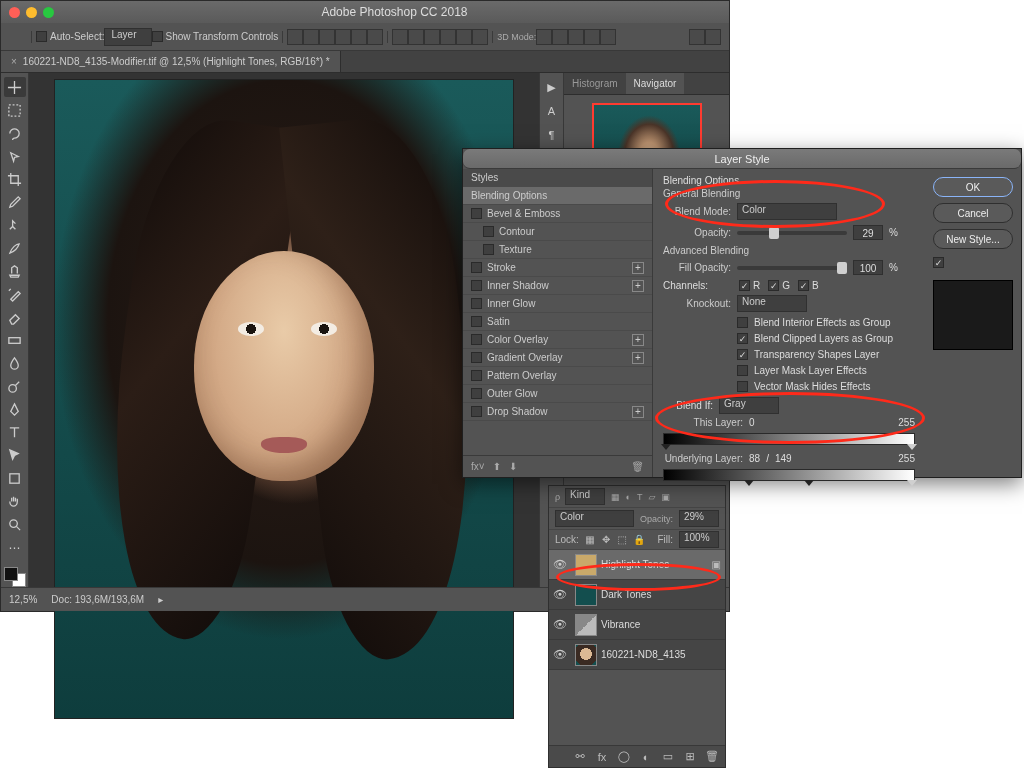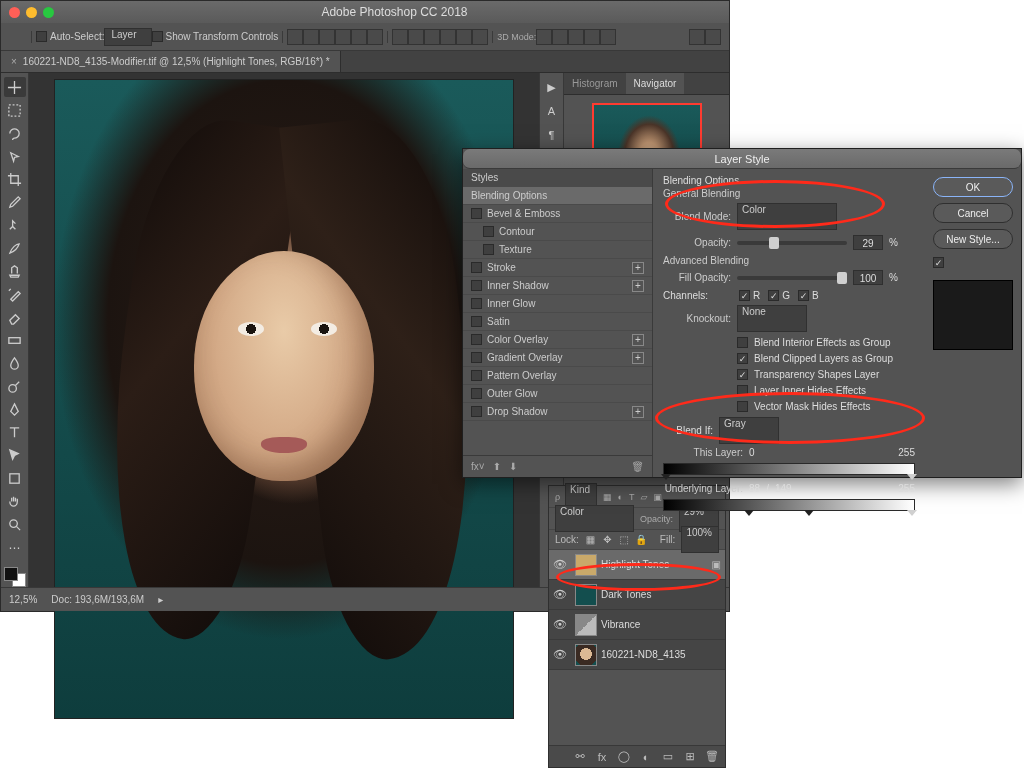--- a/index.html
+++ b/index.html
@@ -47,21 +47,21 @@
   .nav-body{flex:1;background:#535353;display:flex;justify-content:center;padding:8px;}
   .nav-thumb{width:110px;height:120px;border:2px solid #ff3b30;background:
      radial-gradient(ellipse 45px 60px at 52% 45%,#dcb994 0%,#bb926f 25%,#4a3428 55%,transparent 70%),
      linear-gradient(#1a5a5a,#0e3d3d);}
   .statusbar{position:absolute;left:0;bottom:0;right:0;height:24px;background:#535353;border-top:1px solid #383838;display:flex;align-items:center;padding:0 8px;font-size:10px;color:#ccc;gap:14px;}
 
   
   .layers-panel{position:absolute;left:548px;top:485px;width:178px;height:283px;background:#535353;border:1px solid #2f2f2f;}
   .layers-panel .panel-tabs{background:#424242;}
   .lp-row{display:flex;align-items:center;gap:6px;padding:2px 6px;height:22px;background:#535353;border-bottom:1px solid #454545;font-size:10px;}
-  .lp-select{background:#3f3f3f;color:#ccc;border:1px solid #303030;height:27px;font-size:10px;padding:0 6px 0 4px;}
+  .lp-select{background:#3f3f3f;color:#ccc;border:1px solid #303030;height:17px;font-size:10px;padding:0 14px 0 4px;}
   .lp-lockrow{display:flex;align-items:center;gap:6px;padding:2px 6px;height:20px;font-size:10px;color:#bbb;border-bottom:1px solid #454545;}
   .lp-lockicon{width:12px;height:12px;display:flex;align-items:center;justify-content:center;}
   .layer-list{background:#454545;}
   .layer{display:flex;align-items:center;height:30px;border-bottom:1px solid #3a3a3a;}
   .layer.sel{background:#6a6a6a;}
   .vis{width:22px;text-align:center;color:#ccc;}
   .lthumb{width:22px;height:22px;margin:0 4px;border:1px solid #888;background:#888;}
   .lthumb.c-gold{background:#c9a96a;}
   .lthumb.c-teal{background:#134e4e;}
   .lthumb.c-vib{background:linear-gradient(135deg,#888 50%,#bbb 50%);}
@@ -498,21 +498,21 @@
       <div class="row" style="margin-left:74px">
           <span class="chk on"></span>
           <span>Blend Clipped Layers as Group</span>
         </div>
       <div class="row" style="margin-left:74px">
           <span class="chk on"></span>
           <span>Transparency Shapes Layer</span>
         </div>
       <div class="row" style="margin-left:74px">
           <span class="chk"></span>
-          <span>Layer Inner Hides Effects</span>
+          <span>Layer Mask Layer Effects</span>
         </div>
       <div class="row" style="margin-left:74px">
           <span class="chk"></span>
           <span>Vector Mask Hides Effects</span>
         </div>
 
       <div class="blendif">
         <label style="min-width:50px;text-align:right">Blend If:</label>
         <div class="lp-select" style="width:60px">Gray</div>
       </div>

